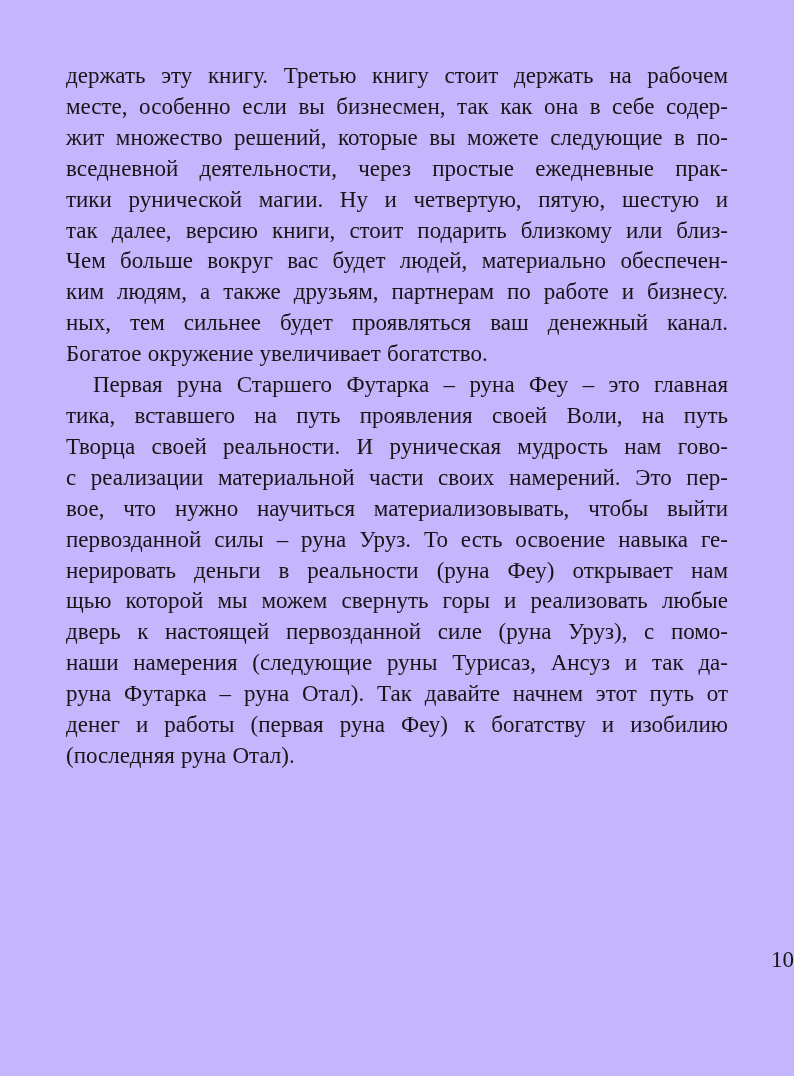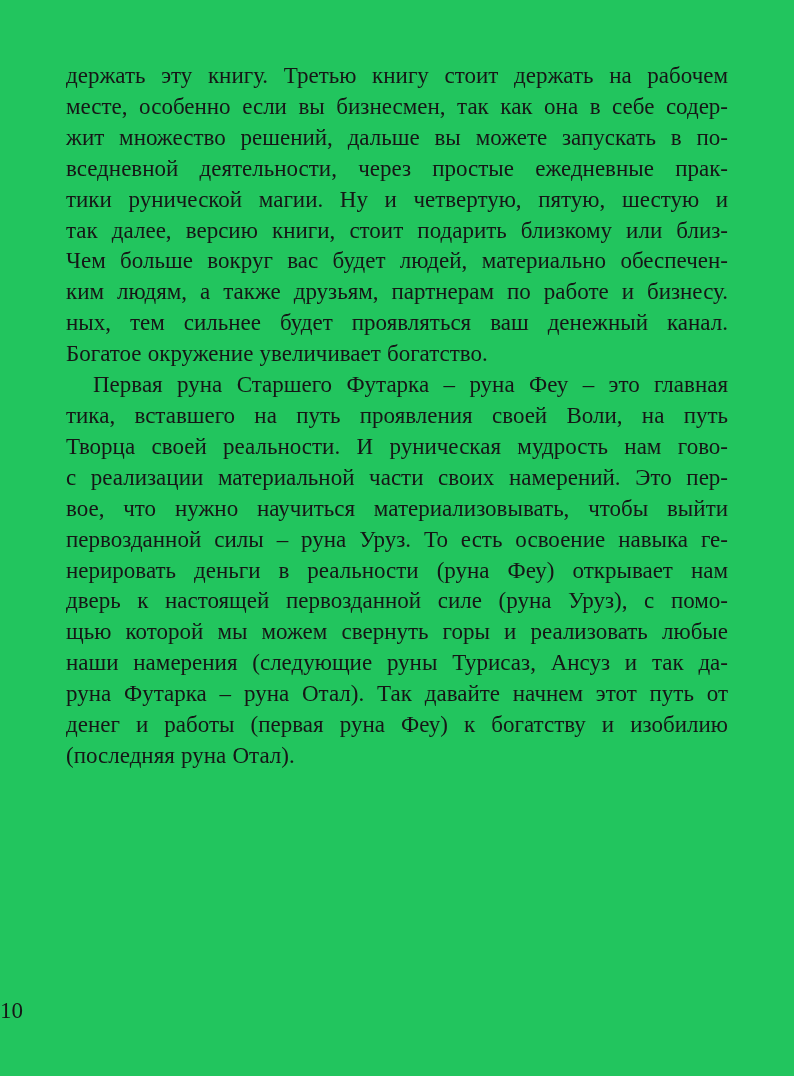--- a/index.html
+++ b/index.html
@@ -10,21 +10,21 @@
     width: 794px;
     height: 1076px;
     position: relative;
     background: #ffffff;
     font-family: "Liberation Serif", "DejaVu Serif", serif;
     overflow: hidden;
   }
   .page {
     position: absolute;
     inset: 0;
-    background: #22c55e;
+    background: #c4b5fd;
   }
   .text-block {
     position: absolute;
     left: 66px;
     top: 61px;
     width: 662px;
     color: #161616;
     font-size: 23px;
     line-height: 30.9px;
   }
@@ -38,56 +38,56 @@
   }
   .line.last {
     text-align: center;
     text-align-last: left;
   }
   .line.indent {
     padding-left: 27px;
   }
   .page-number {
     position: absolute;
-    top: 996px;
+    top: 945px;
     left: 0;
     width: 100%;
-    text-align: left;
+    text-align: right;
     font-size: 23px;
     line-height: 30px;
     color: #161616;
   }
 </style>
 </head>
 <body>
 
 <div class="page">
   <div class="text-block">
       <div class="paragraph">
         <div class="line">держать эту книгу. Третью книгу стоит держать на рабочем</div>
         <div class="line">месте, особенно если вы бизнесмен, так как она в себе содер-</div>
-        <div class="line">жит множество решений, дальше вы можете запускать в по-</div>
+        <div class="line">жит множество решений, которые вы можете следующие в по-</div>
         <div class="line">вседневной деятельности, через простые ежедневные прак-</div>
         <div class="line">тики рунической магии. Ну и четвертую, пятую, шестую и</div>
         <div class="line">так далее, версию книги, стоит подарить близкому или близ-</div>
         <div class="line">Чем больше вокруг вас будет людей, материально обеспечен-</div>
         <div class="line">ким людям, а также друзьям, партнерам по работе и бизнесу.</div>
         <div class="line">ных, тем сильнее будет проявляться ваш денежный канал.</div>
         <div class="line last">Богатое окружение увеличивает богатство.</div>
       </div>
       <div class="paragraph">
         <div class="line indent">Первая руна Старшего Футарка – руна Феу – это главная</div>
         <div class="line">тика, вставшего на путь проявления своей Воли, на путь</div>
         <div class="line">Творца своей реальности. И руническая мудрость нам гово-</div>
         <div class="line">с реализации материальной части своих намерений. Это пер-</div>
         <div class="line">вое, что нужно научиться материализовывать, чтобы выйти</div>
         <div class="line">первозданной силы – руна Уруз. То есть освоение навыка ге-</div>
         <div class="line">нерировать деньги в реальности (руна Феу) открывает нам</div>
+        <div class="line">щью которой мы можем свернуть горы и реализовать любые</div>
         <div class="line">дверь к настоящей первозданной силе (руна Уруз), с помо-</div>
-        <div class="line">щью которой мы можем свернуть горы и реализовать любые</div>
         <div class="line">наши намерения (следующие руны Турисаз, Ансуз и так да-</div>
         <div class="line">руна Футарка – руна Отал). Так давайте начнем этот путь от</div>
         <div class="line">денег и работы (первая руна Феу) к богатству и изобилию</div>
         <div class="line last">(последняя руна Отал).</div>
       </div>
     </div>
   <div class="page-number">10</div>
 </div>
 
 </body></html>

